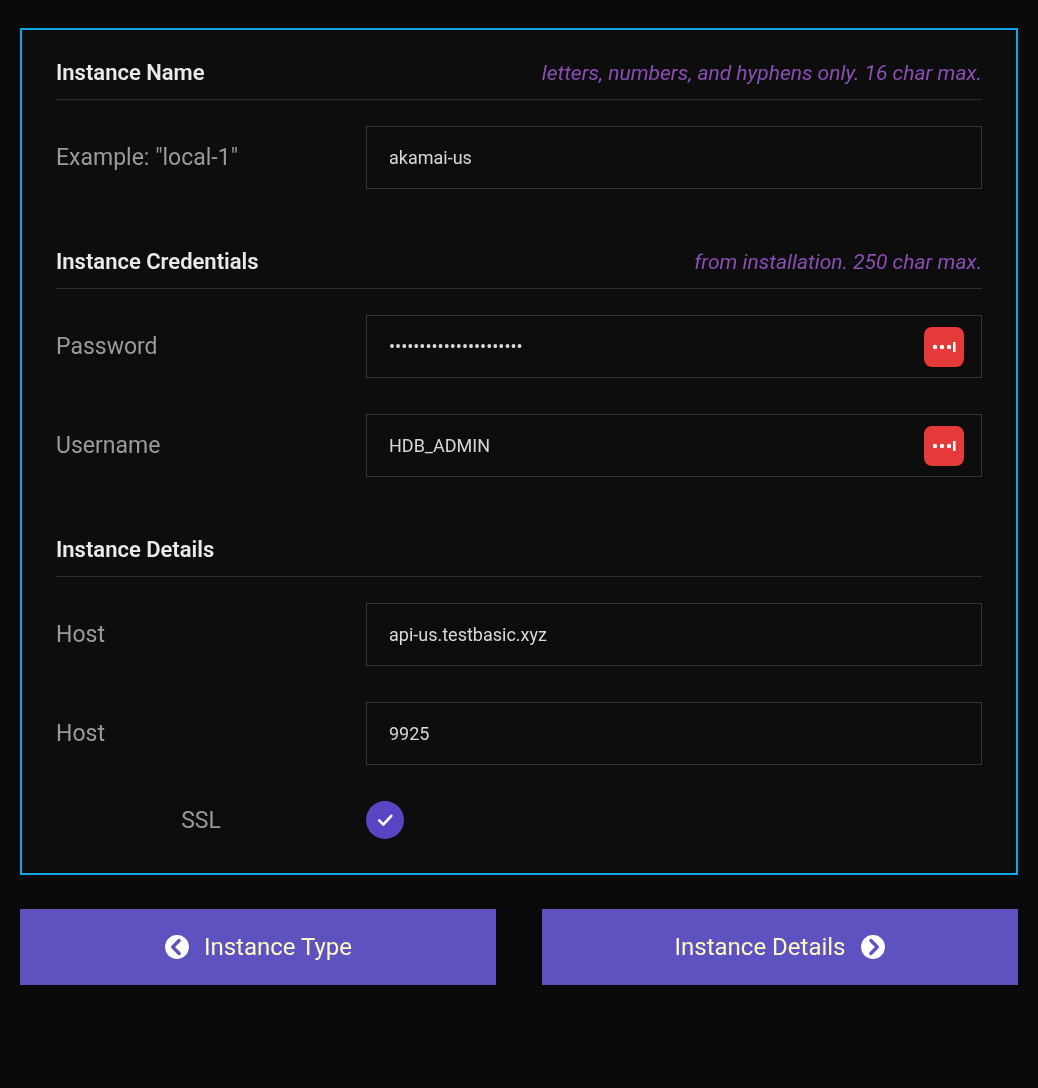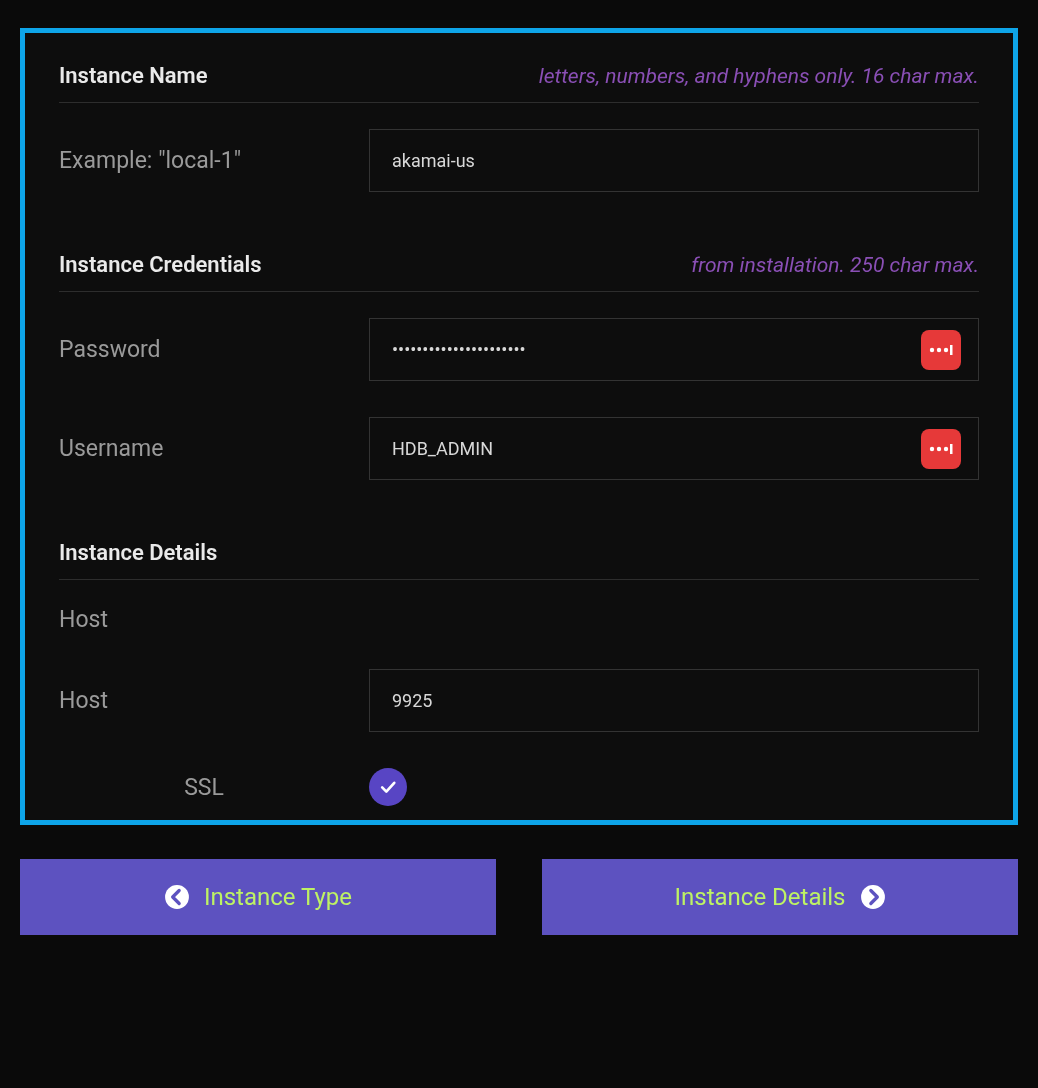--- a/index.html
+++ b/index.html
@@ -10,24 +10,24 @@
     body {
       background: #0a0a0a;
       font-family: -apple-system, BlinkMacSystemFont, "Segoe UI", Roboto, Helvetica, Arial, sans-serif;
       color: #e0e0e0;
       width: 1038px;
       height: 1088px;
       padding: 0 20px;
       overflow: hidden;
     }
     .panel {
-      border: 5px solid #0ea5e9;
+      border: 2px solid #0ea5e9;
       background: #0d0d0d;
       margin-top: 28px;
-      padding: 30px 34px 4px 34px;
+      padding: 30px 34px 24px 34px;
     }
     .section-header {
       display: flex;
       justify-content: space-between;
       align-items: baseline;
       border-bottom: 1px solid #2d2d2d;
       padding-bottom: 14px;
       margin-bottom: 26px;
     }
     .section-title {
@@ -109,21 +109,21 @@
     }
     .footer-buttons {
       display: flex;
       gap: 46px;
       margin-top: 34px;
     }
     .nav-button {
       flex: 1;
       background: #5d52c0;
       border: none;
-      color: #bef264;
+      color: #fef9c3;
       font-size: 24px;
       padding: 24px 0;
       cursor: pointer;
       display: flex;
       align-items: center;
       justify-content: center;
       gap: 14px;
       font-family: inherit;
     }
     .nav-button svg {
@@ -190,20 +190,23 @@
   </div>
 
   <div class="section-spacer"></div>
 
   <div class="section-header">
     <div class="section-title">Instance Details</div>
   </div>
 
   <div class="form-row">
     <div class="form-label">Host</div>
+    <div class="input-wrapper">
+      <input type="text" class="text-input" value="api-us.testbasic.xyz" style="">
+    </div>
   </div>
 
   <div class="form-row">
     <div class="form-label">Host</div>
     <div class="input-wrapper">
       <input type="text" class="text-input" value="9925" style="">
     </div>
   </div>
 
   <div class="form-row ssl-row">

